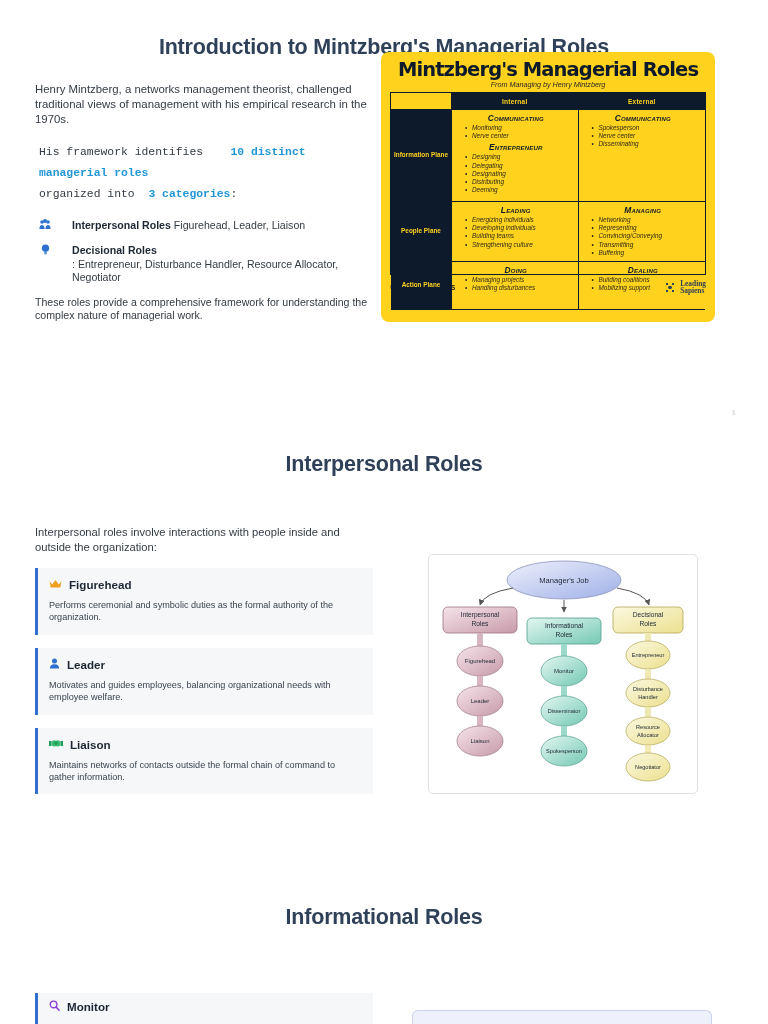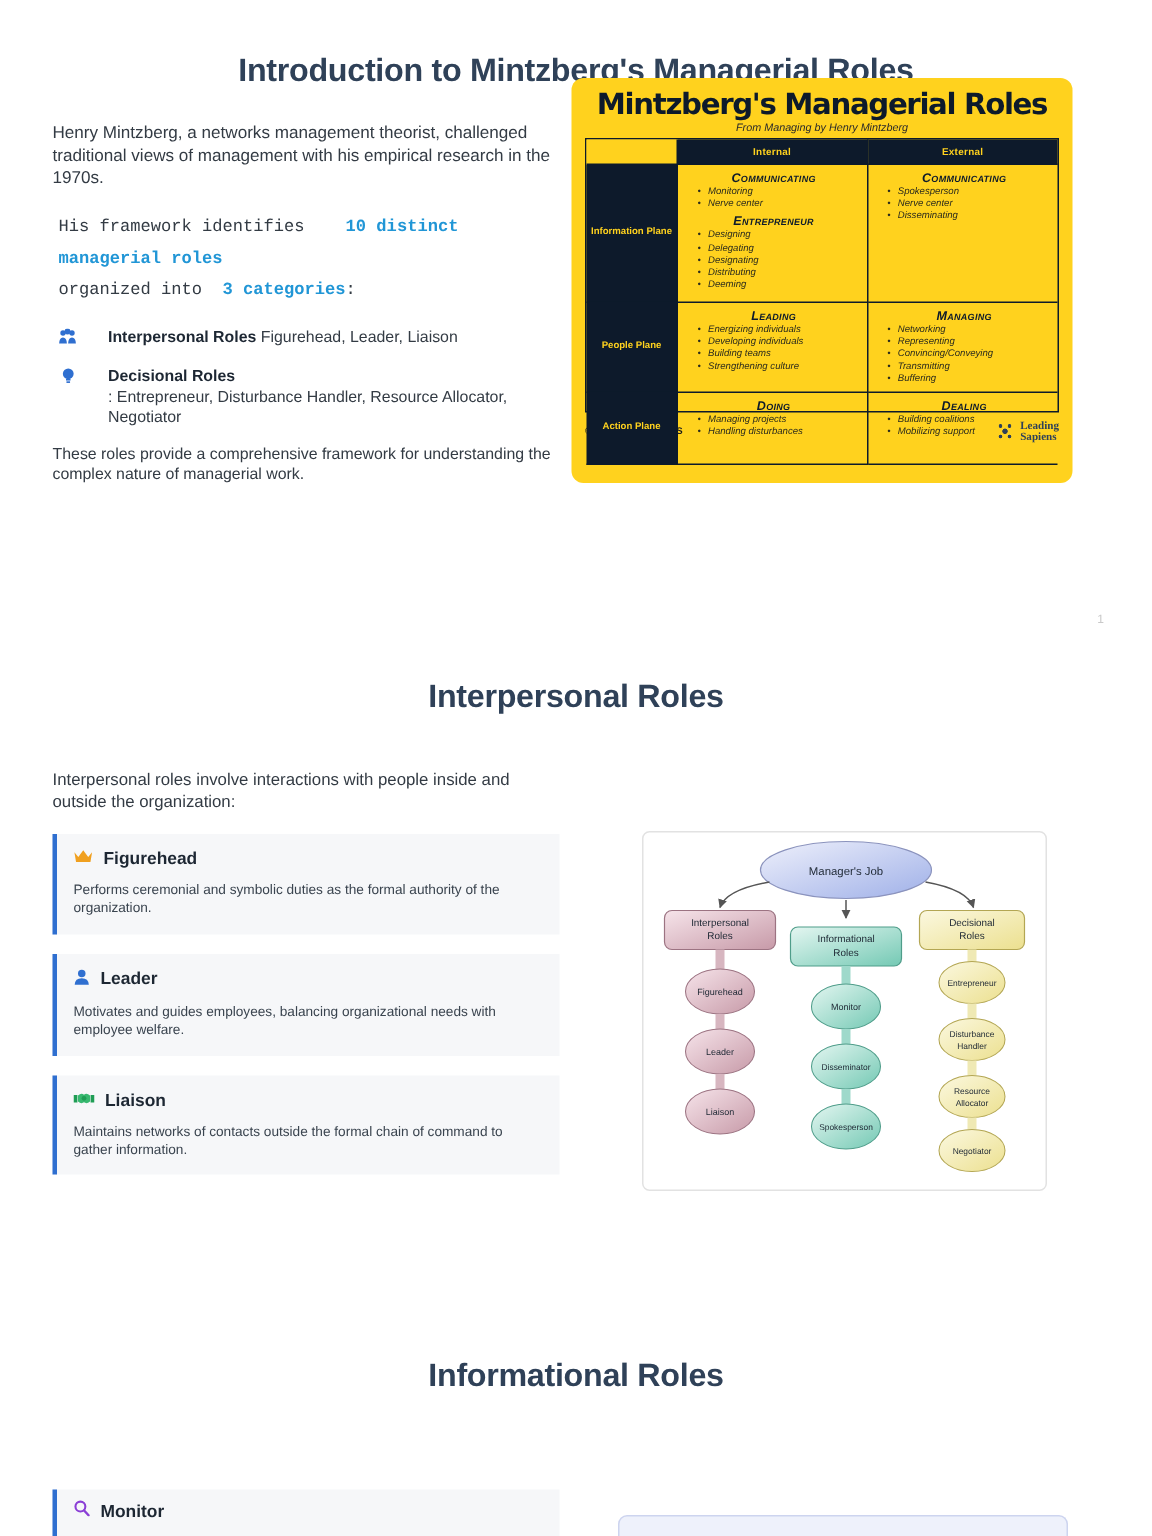--- a/index.html
+++ b/index.html
@@ -390,21 +390,21 @@
         </span>
       </div>
     </div>
 
     <div class="page-num" style="top:408px">1</div>
   </section>
 
   <section class="slide" id="sec2">
     <h1 class="slide-title">Interpersonal Roles</h1>
 
-    <div class="col-left" style="top:73px">
+    <div class="col-left" style="top:85px">
       <p class="lead-text">Interpersonal roles involve interactions with people inside and outside the organization:</p>
 
       <div class="role-card">
         <div class="role-head">
           <span class="ico">
             <svg width="13" height="10" viewBox="0 0 13 10">
                 <path d="M0.6 2.2 L3.2 5.4 L6.5 0.9 L9.8 5.4 L12.4 2.2 L11.3 8.6 L1.7 8.6 Z" fill="#f0a020"></path>
               </svg>
           </span>
           <span>Figurehead</span>

